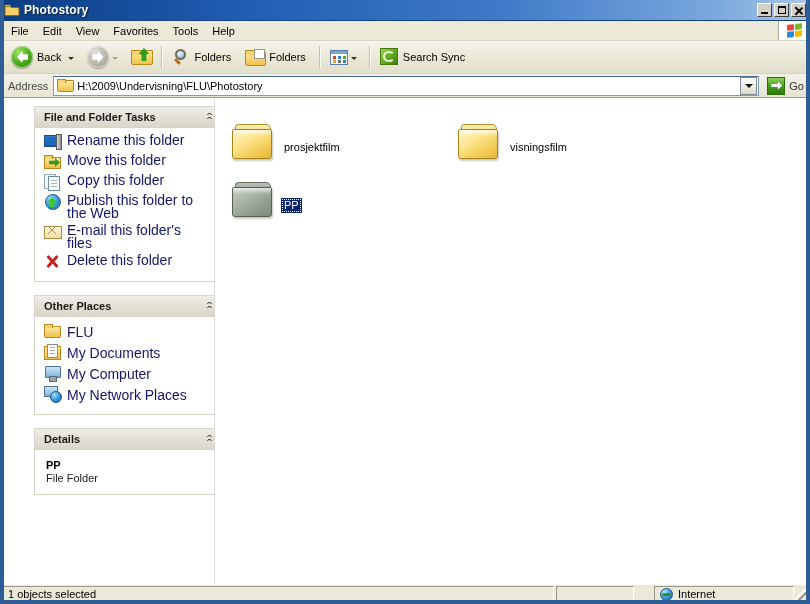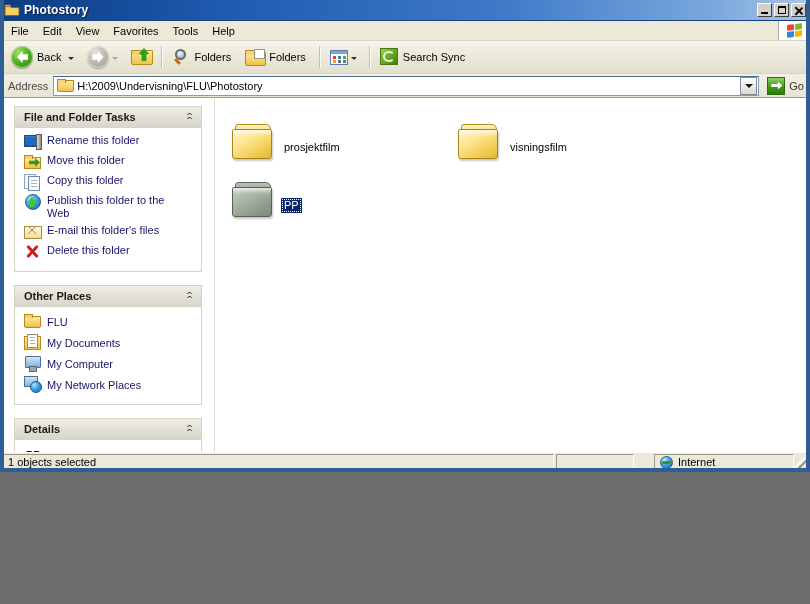--- a/index.html
+++ b/index.html
@@ -11,21 +11,21 @@
     font-family: "Liberation Sans", sans-serif;
     font-size: 11px;
     color: #000;
     overflow: hidden;
   }
 
   
   .window {
     position: absolute;
     left: 0; top: 0;
-    width: 810px; height: 472px;
+    width: 810px; height: 604px;
     background: #7f1d1d;
     box-sizing: border-box;
     display: flex;
     flex-direction: column;
   }
   .win-border {
     position: absolute;
     left: 0; top: 0; right: 0; bottom: 0;
     border-left: 4px solid #2f5d96;
     border-right: 4px solid #2f5d96;
@@ -346,20 +346,21 @@
   }
 
   
   .panel {
     width: 188px;
     margin-bottom: 14px;
     border: 1px solid #d6d3c8;
     border-top: 0;
     background: #fff;
     box-sizing: border-box;
+    margin-left: 20px;
   }
   .panel-head {
     height: 22px;
     background: linear-gradient(to bottom, #efeee7 0%, #e3e1d6 50%, #d9d7ca 100%);
     border: 1px solid #d6d3c8;
     border-bottom: 1px solid #d6d3c8;
     margin: -1px -1px 0 -1px;
     display: flex; align-items: center;
     padding: 0 6px 0 9px;
     box-sizing: border-box;
@@ -382,21 +383,21 @@
   .chev i:nth-child(2){ top:5px; }
 
   .panel-body { padding: 6px 6px 7px 9px; }
   .task-row {
     display: flex; align-items: flex-start;
     margin-bottom: 4px;
     cursor: default;
   }
   .task-icon { width: 17px; height: 16px; flex: none; margin-right: 6px; position: relative; }
   .task-label {
-    font-size: 11px; color: #15156b; line-height: 13px;
+    font-size: 14px; color: #15156b; line-height: 13px;
     max-width: 142px;
   }
   .place-row { display: flex; align-items: flex-end; margin-bottom: 5px; cursor: default; }
 
   
   .i-rename .m { position:absolute; left:0; top:1px; width:12px; height:10px;
      background: linear-gradient(to bottom,#2f7fd0,#12559e); border:1px solid #244e77; }
   .i-rename .m::after { content:""; position:absolute; left:1px; top:1px; right:1px; bottom:1px;
      background:#1d6cc0; }
   .i-rename .p { position:absolute; left:12px; top:0px; width:4px; height:14px;

